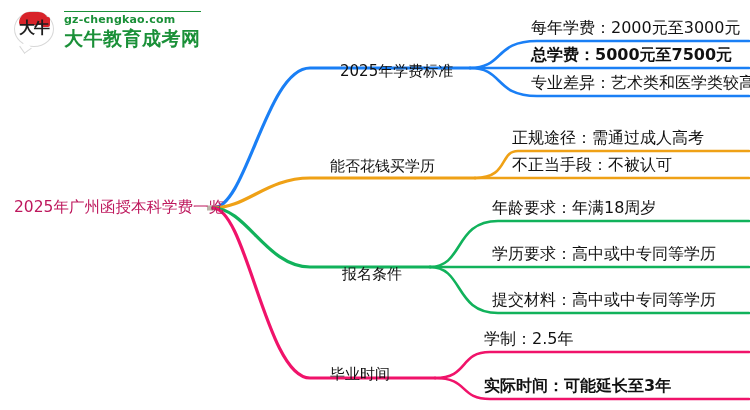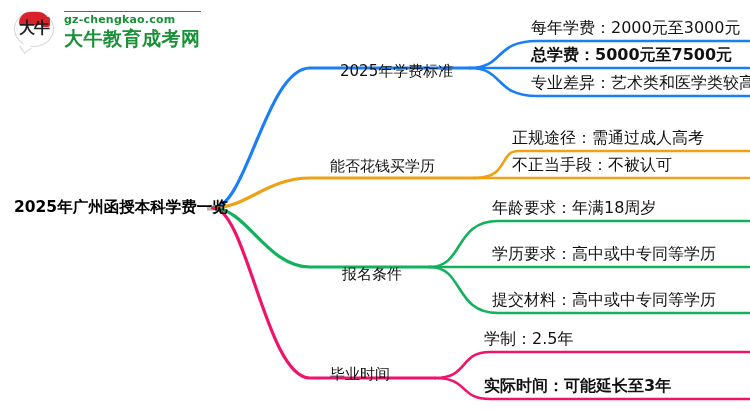--- a/index.html
+++ b/index.html
@@ -116,22 +116,21 @@
   }
   .node-label {
     position: absolute;
     font-size: 15px;
     color: #111111;
     white-space: nowrap;
     line-height: 18px;
   }
   #root-label {
     font-size: 15.5px;
-    color: #000000;
-    font-weight: bold;
+    color: #be185d;
   }
   .branch-label {
     font-size: 15px;
   }
   .leaf-label {
     font-size: 16px;
   }
 </style>
 </head>
 <body>

